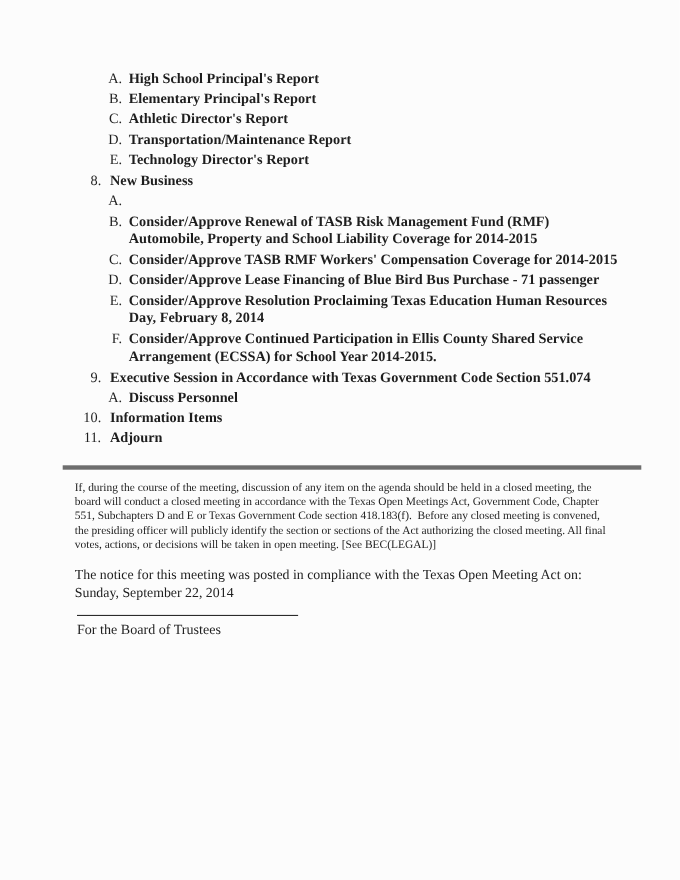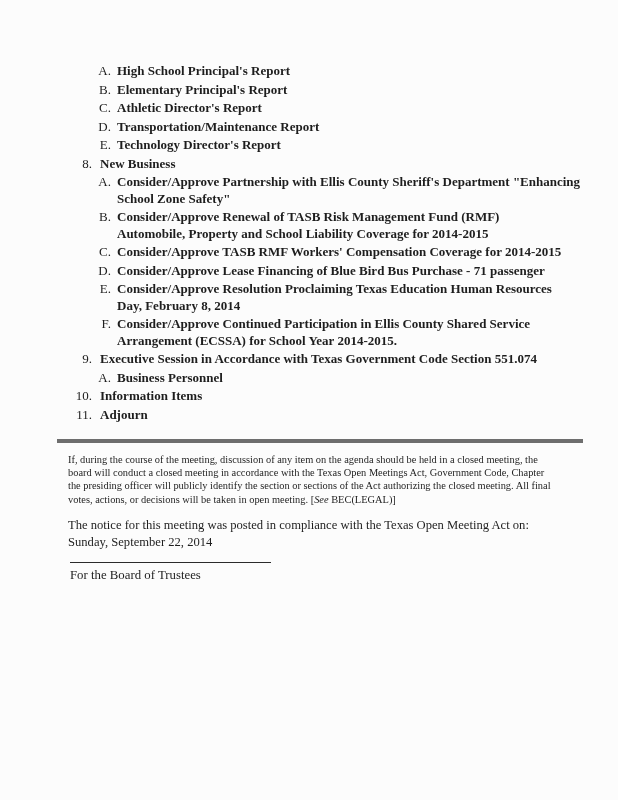--- a/index.html
+++ b/index.html
@@ -82,24 +82,20 @@
         </span>
       </div>
       <div class="row lvl1">
         <span class="marker">8.</span>
         <span class="text">
           <div>New Business</div>
         </span>
       </div>
       <div class="row lvl2">
         <span class="marker">A.</span>
-        <span class="text">
-          <div>Consider/Approve Partnership with Ellis County Sheriff's Department "Enhancing</div>
-          <div>School Zone Safety"</div>
-        </span>
       </div>
       <div class="row lvl2">
         <span class="marker">B.</span>
         <span class="text">
           <div>Consider/Approve Renewal of TASB Risk Management Fund (RMF)</div>
           <div>Automobile, Property and School Liability Coverage for 2014-2015</div>
         </span>
       </div>
       <div class="row lvl2">
         <span class="marker">C.</span>
@@ -129,21 +125,21 @@
       </div>
       <div class="row lvl1">
         <span class="marker">9.</span>
         <span class="text">
           <div>Executive Session in Accordance with Texas Government Code Section 551.074</div>
         </span>
       </div>
       <div class="row lvl2">
         <span class="marker">A.</span>
         <span class="text">
-          <div>Business Personnel</div>
+          <div>Discuss Personnel</div>
         </span>
       </div>
       <div class="row lvl1">
         <span class="marker">10.</span>
         <span class="text">
           <div>Information Items</div>
         </span>
       </div>
       <div class="row lvl1">
         <span class="marker">11.</span>
@@ -151,22 +147,23 @@
           <div>Adjourn</div>
         </span>
       </div>
     </div>
 
   <div class="divider" id="divider" style="background: rgb(110, 110, 110);"></div>
 
   <div class="fineprint" id="fineprint">
       <div><span>If, during the course of the meeting, discussion of any item on the agenda should be held in a closed meeting, the</span></div>
       <div><span>board will conduct a closed meeting in accordance with the Texas Open Meetings Act, Government Code, Chapter</span></div>
+      <div><span>551, Subchapters D and E or Texas Government Code section 418.183(f).  Before any closed meeting is convened,</span></div>
       <div><span>the presiding officer will publicly identify the section or sections of the Act authorizing the closed meeting. All final</span></div>
-      <div><span>votes, actions, or decisions will be taken in open meeting. [</span><span style="font-style: italic;">See</span><span> BEC(LEGAL)]</span></div>
+      <div><span>votes, actions, or decisions will be taken in open meeting. [</span><span style="">See</span><span> BEC(LEGAL)]</span></div>
     </div>
 
   <div class="posting">
     <div>The notice for this meeting was posted in compliance with the Texas Open Meeting Act on:</div>
     <div>Sunday, September 22, 2014</div>
   </div>
 
   <div class="signature">
     <div class="sig-line"></div>
     <div class="sig-label">For the Board of Trustees</div>

